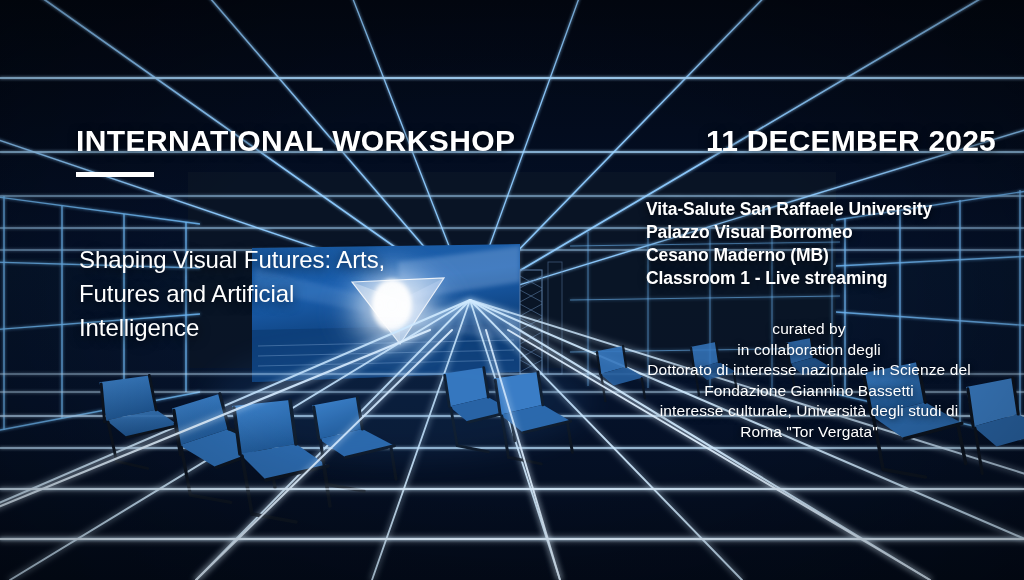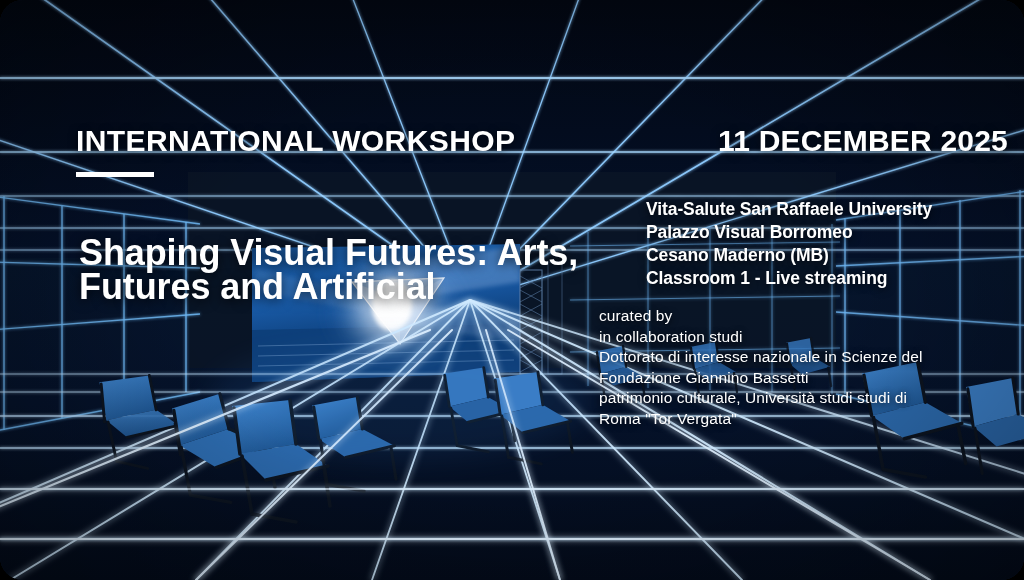--- a/index.html
+++ b/index.html
@@ -11,21 +11,20 @@
   body {
     font-family: "Liberation Sans", sans-serif;
   }
 
   #poster {
     position: relative;
     width: 1024px;
     height: 580px;
     overflow: hidden;
     background: #040a18;
-    border-radius: 23px;
   }
 
   
   .scene {
     position: absolute;
     inset: 0;
     overflow: hidden;
     background:
       radial-gradient(ellipse 55% 42% at 44% 52%, rgba(18,42,86,0.55) 0%, rgba(8,18,40,0.25) 55%, rgba(3,8,20,0) 100%),
       linear-gradient(180deg, #030914 0%, #051029 30%, #04101f 58%, #030b18 100%);
@@ -80,32 +79,31 @@
     position: absolute;
     left: 706px;
     top: 124px;
     color: #ffffff;
     font-size: 30px;
     line-height: 34px;
     font-weight: 700;
     letter-spacing: 0.2px;
     white-space: nowrap;
     text-shadow: 0 2px 10px rgba(0,0,0,0.65);
-    margin-left: 12px;
   }
 
   .maintitle {
     position: absolute;
     left: 79px;
-    top: 236px;
+    top: 243px;
     width: 470px;
     color: #ffffff;
-    font-size: 36px;
+    font-size: 24px;
     line-height: 34px;
-    font-weight: 700;
+    font-weight: 400;
     letter-spacing: -0.1px;
     text-shadow: 0 2px 12px rgba(0,0,0,0.75);
   }
 
   .venue {
     position: absolute;
     left: 599px;
     top: 198px;
     width: 420px;
     color: #ffffff;
@@ -113,28 +111,29 @@
     line-height: 23px;
     font-weight: 700;
     letter-spacing: -0.1px;
     text-shadow: 0 1px 8px rgba(0,0,0,0.8);
     margin-left: 47px;
   }
 
   .credits {
     position: absolute;
     left: 599px;
-    top: 306px;
+    top: 319px;
     width: 420px;
     color: #ffffff;
     font-size: 15.5px;
     line-height: 20.5px;
     font-weight: 400;
     letter-spacing: 0.1px;
     text-shadow: 0 1px 7px rgba(0,0,0,0.85);
+    text-align: center;
   }
 
   .credits div, .venue div, .maintitle div { white-space: nowrap; }
 </style>
 </head>
 <body>
 
 <div id="poster">
 
   <div class="scene">
@@ -492,32 +491,33 @@
 
     <div class="kicker">INTERNATIONAL WORKSHOP</div>
 
     <div class="kicker-rule"></div>
 
     <div class="date">11 DECEMBER 2025</div>
 
     <div class="maintitle">
       <div>Shaping Visual Futures: Arts,</div>
       <div>Futures and Artificial</div>
+      <div>Intelligence</div>
     </div>
 
     <div class="venue">
       <div>Vita-Salute San Raffaele University</div>
       <div>Palazzo Visual Borromeo</div>
       <div>Cesano Maderno (MB)</div>
       <div>Classroom 1 - Live streaming</div>
     </div>
 
     <div class="credits">
       <div>curated by</div>
-      <div>in collaboration studi</div>
+      <div>in collaboration degli</div>
       <div>Dottorato di interesse nazionale in Scienze del</div>
       <div>Fondazione Giannino Bassetti</div>
-      <div>patrimonio culturale, Università studi studi di</div>
+      <div>interesse culturale, Università degli studi di</div>
       <div>Roma "Tor Vergata"</div>
     </div>
 
   </div>
 </div>
 
 </body></html>

